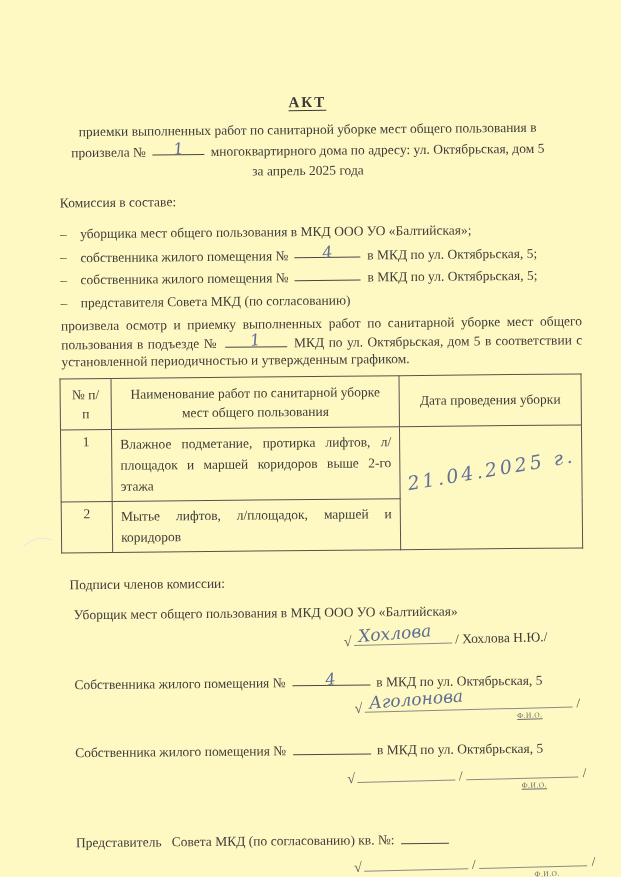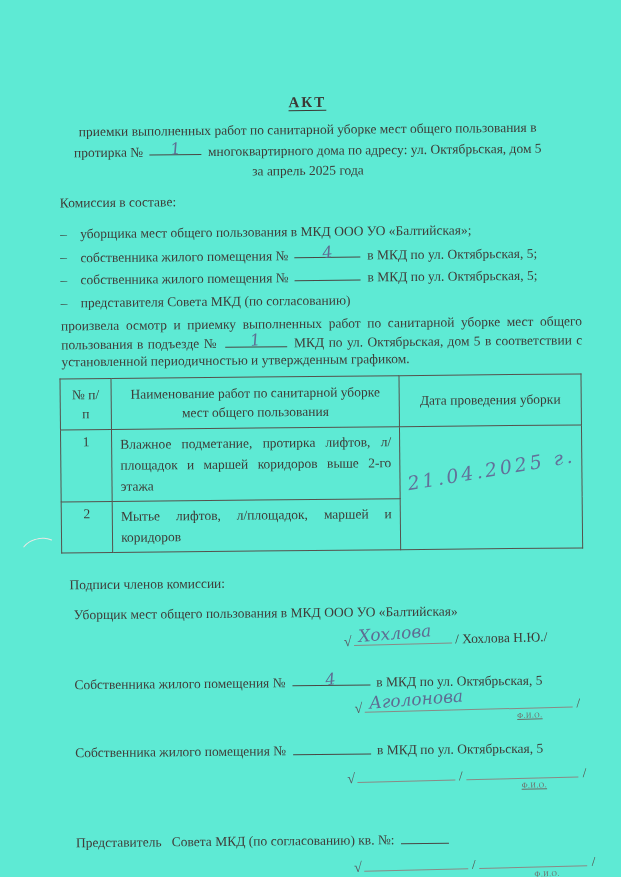--- a/index.html
+++ b/index.html
@@ -6,21 +6,21 @@
   body{
     width:621px;height:877px;
     background:#ffffff;
     font-family:"Liberation Serif","DejaVu Serif",serif;
     color:#403d3a;
     overflow:hidden;
     position:relative;
   }
   .page{
     position:absolute;inset:0;
-    background:#5eead4;
+    background:#fef9c3;
   }
   .tilt{
     position:absolute;inset:0;
     transform:rotate(-0.55deg);
     transform-origin:310px 430px;
     padding-top:94px;
     box-sizing:border-box;
   }
   .doc-title{
     text-align:center;
@@ -177,21 +177,21 @@
 
 <div class="page">
   <div class="artifact"></div>
   <div class="tilt">
 
     <div class="doc-title">АКТ</div>
 
     <div class="intro">
       <div>приемки выполненных работ по санитарной уборке мест общего пользования в</div>
       <div>
-        <span>протирка №</span>
+        <span>произвела №</span>
         <span class="blank w52"><span class="hand fill">1</span></span>
         <span>многоквартирного дома по адресу: ул. Октябрьская, дом 5</span>
       </div>
       <div>за апрель 2025 года</div>
     </div>
 
     <div class="section-label">Комиссия в составе:</div>
 
     <div class="commission-list">
       <div class="li">

